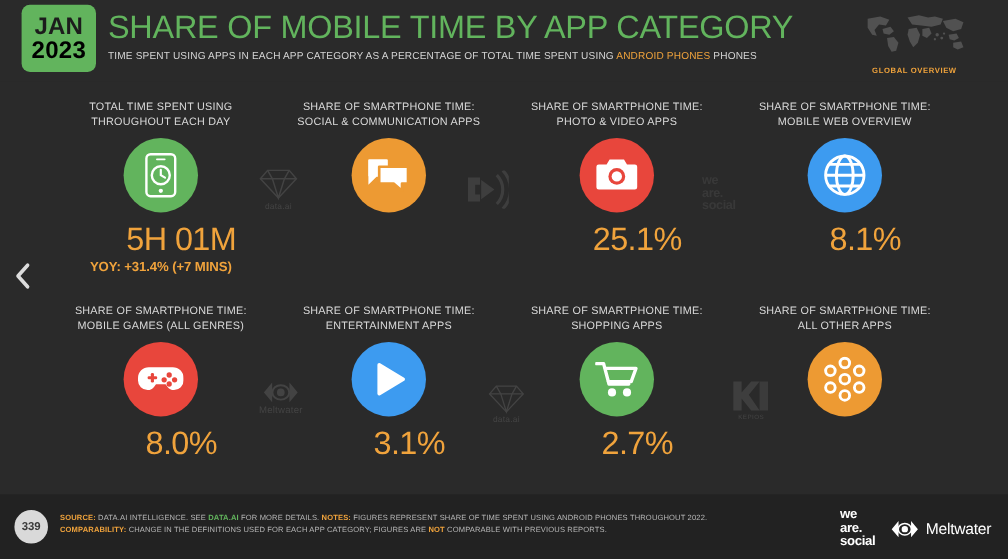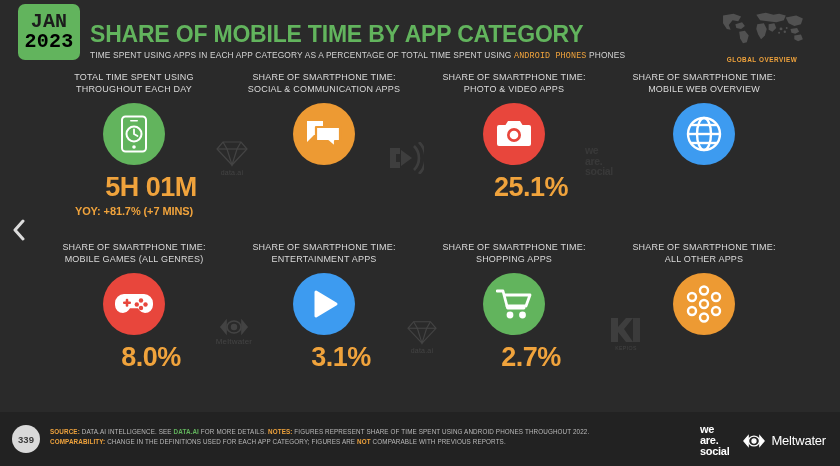--- a/index.html
+++ b/index.html
@@ -21,65 +21,64 @@
   
   .header {
     position:absolute; left:0; top:0; width:840px; height:68px;
     background:#2a2a2a;
   }
   .datebadge {
     position:absolute; left:18px; top:4px; width:62px; height:56px;
     background:#62b45d; border-radius:7px;
     display:flex; flex-direction:column; align-items:center; justify-content:center;
     line-height:1.0;
-    font-family:Liberation Mono, monospace;
   }
   .datebadge .m { font-size:20px; font-weight:bold; color:#1c1c1c; letter-spacing:0.2px; }
   .datebadge .y { font-size:20px; font-weight:bold; color:#000000; letter-spacing:0.2px; }
   .titlewrap { position:absolute; left:90px; top:9px; width:620px; }
   .title {
-    font-size:23px; font-weight:bold; color:#62b45d;
-    letter-spacing:-0.2px; line-height:1.05; white-space:nowrap;margin-top:13px;
+    font-size:27px; font-weight:normal; color:#62b45d;
+    letter-spacing:-0.2px; line-height:1.05; white-space:nowrap;
   }
   .subtitle {
     margin-top:4px; font-size:8.4px; color:#d4d4d4;
     letter-spacing:0.15px; white-space:nowrap;
   }
-  .subtitle .hl { color:#f0a33c;font-family:Liberation Mono, monospace; }
+  .subtitle .hl { color:#f0a33c; }
 
   
   .globalwrap { position:absolute; right:18px; top:8px; width:120px; height:55px; }
   .worldmap { position:absolute; left:10px; top:0; width:100px; height:38px; opacity:.35; }
   .globallbl {
     position:absolute; left:0; bottom:0; width:120px;
     text-align:center; font-size:6.4px; font-weight:bold;
     color:#f0a33c; letter-spacing:.5px;
   }
 
   
   .grid {
-    position:absolute; left:0; top:72px; width:840px; height:330px;
+    position:absolute; left:0; top:84px; width:840px; height:330px;
   }
   .cell {
     position:absolute; width:190px; height:160px;
     display:flex; flex-direction:column; align-items:center;
   }
   .cell .label {
     font-size:9px; color:#dadada; text-align:center;
     line-height:1.32; letter-spacing:.2px; height:26px;
   }
   .circle {
     margin-top:5px;
     width:62px; height:62px; border-radius:50%;
     display:flex; align-items:center; justify-content:center;
   }
   .circle svg { display:block; }
   .value {
     margin-top:9px;
-    font-size:27px; font-weight:bold; color:#f0a33c;
+    font-size:27px; font-weight:normal; color:#f0a33c;
     letter-spacing:-0.5px; line-height:1;margin-left:34px;
   }
   .sub {
     margin-top:4px; font-size:11px; font-weight:bold;
     color:#f0a33c; letter-spacing:-0.1px;
   }
 
   
   .wm { position:absolute; opacity:.30; color:#8a8a8a; pointer-events:none; }
   .wm svg { display:block; }
@@ -231,21 +230,21 @@
       <div class="circle" style="background:#62b45d;">
         <svg width="32" height="38" viewBox="0 0 32 38">
           <rect x="4" y="1.5" width="24" height="35" rx="3.5" fill="none" stroke="#fff" stroke-width="2"></rect>
           <rect x="12" y="5" width="8" height="1.6" rx=".8" fill="#fff"></rect>
           <circle cx="16" cy="19" r="7.5" fill="none" stroke="#fff" stroke-width="2"></circle>
           <path d="M16 14.5 L16 19 L19.5 21" stroke="#fff" stroke-width="1.8" fill="none" stroke-linecap="round"></path>
           <circle cx="16" cy="32" r="1.8" fill="#fff"></circle>
         </svg>
       </div>
       <div class="value">5H 01M</div>
-      <div class="sub">YOY: +81.7% (+7 MINS)</div>
+      <div class="sub">YOY: +31.4% (+7 MINS)</div>
     </div>
 
     <div class="cell" style="left:229px; top:0;">
       <div class="label">
         <div>SHARE OF SMARTPHONE TIME:</div>
         <div>SOCIAL &amp; COMMUNICATION APPS</div>
       </div>
       <div class="circle" style="background:#ed9a33;">
         <svg width="36" height="32" viewBox="0 0 36 32">
           <path d="M1 3 h16 v14 h-9 l-7 7 v-7 h0 z" fill="#fff"></path>
@@ -281,20 +280,21 @@
         <svg width="38" height="38" viewBox="0 0 38 38">
           <g fill="none" stroke="#fff" stroke-width="2.4">
             <circle cx="19" cy="19" r="16"></circle>
             <ellipse cx="19" cy="19" rx="7" ry="16"></ellipse>
             <path d="M3 19 H35"></path>
               <path d="M6 10 H32"></path>
               <path d="M6 28 H32"></path>
           </g>
         </svg>
       </div>
+      <div class="value">8.1%</div>
       <div class="sub"></div>
     </div>
 
     <div class="cell" style="left:39px; top:170px;">
       <div class="label">
         <div>SHARE OF SMARTPHONE TIME:</div>
         <div>MOBILE GAMES (ALL GENRES)</div>
       </div>
       <div class="circle" style="background:#e8463c;">
         <svg width="38" height="26" viewBox="0 0 38 26">

